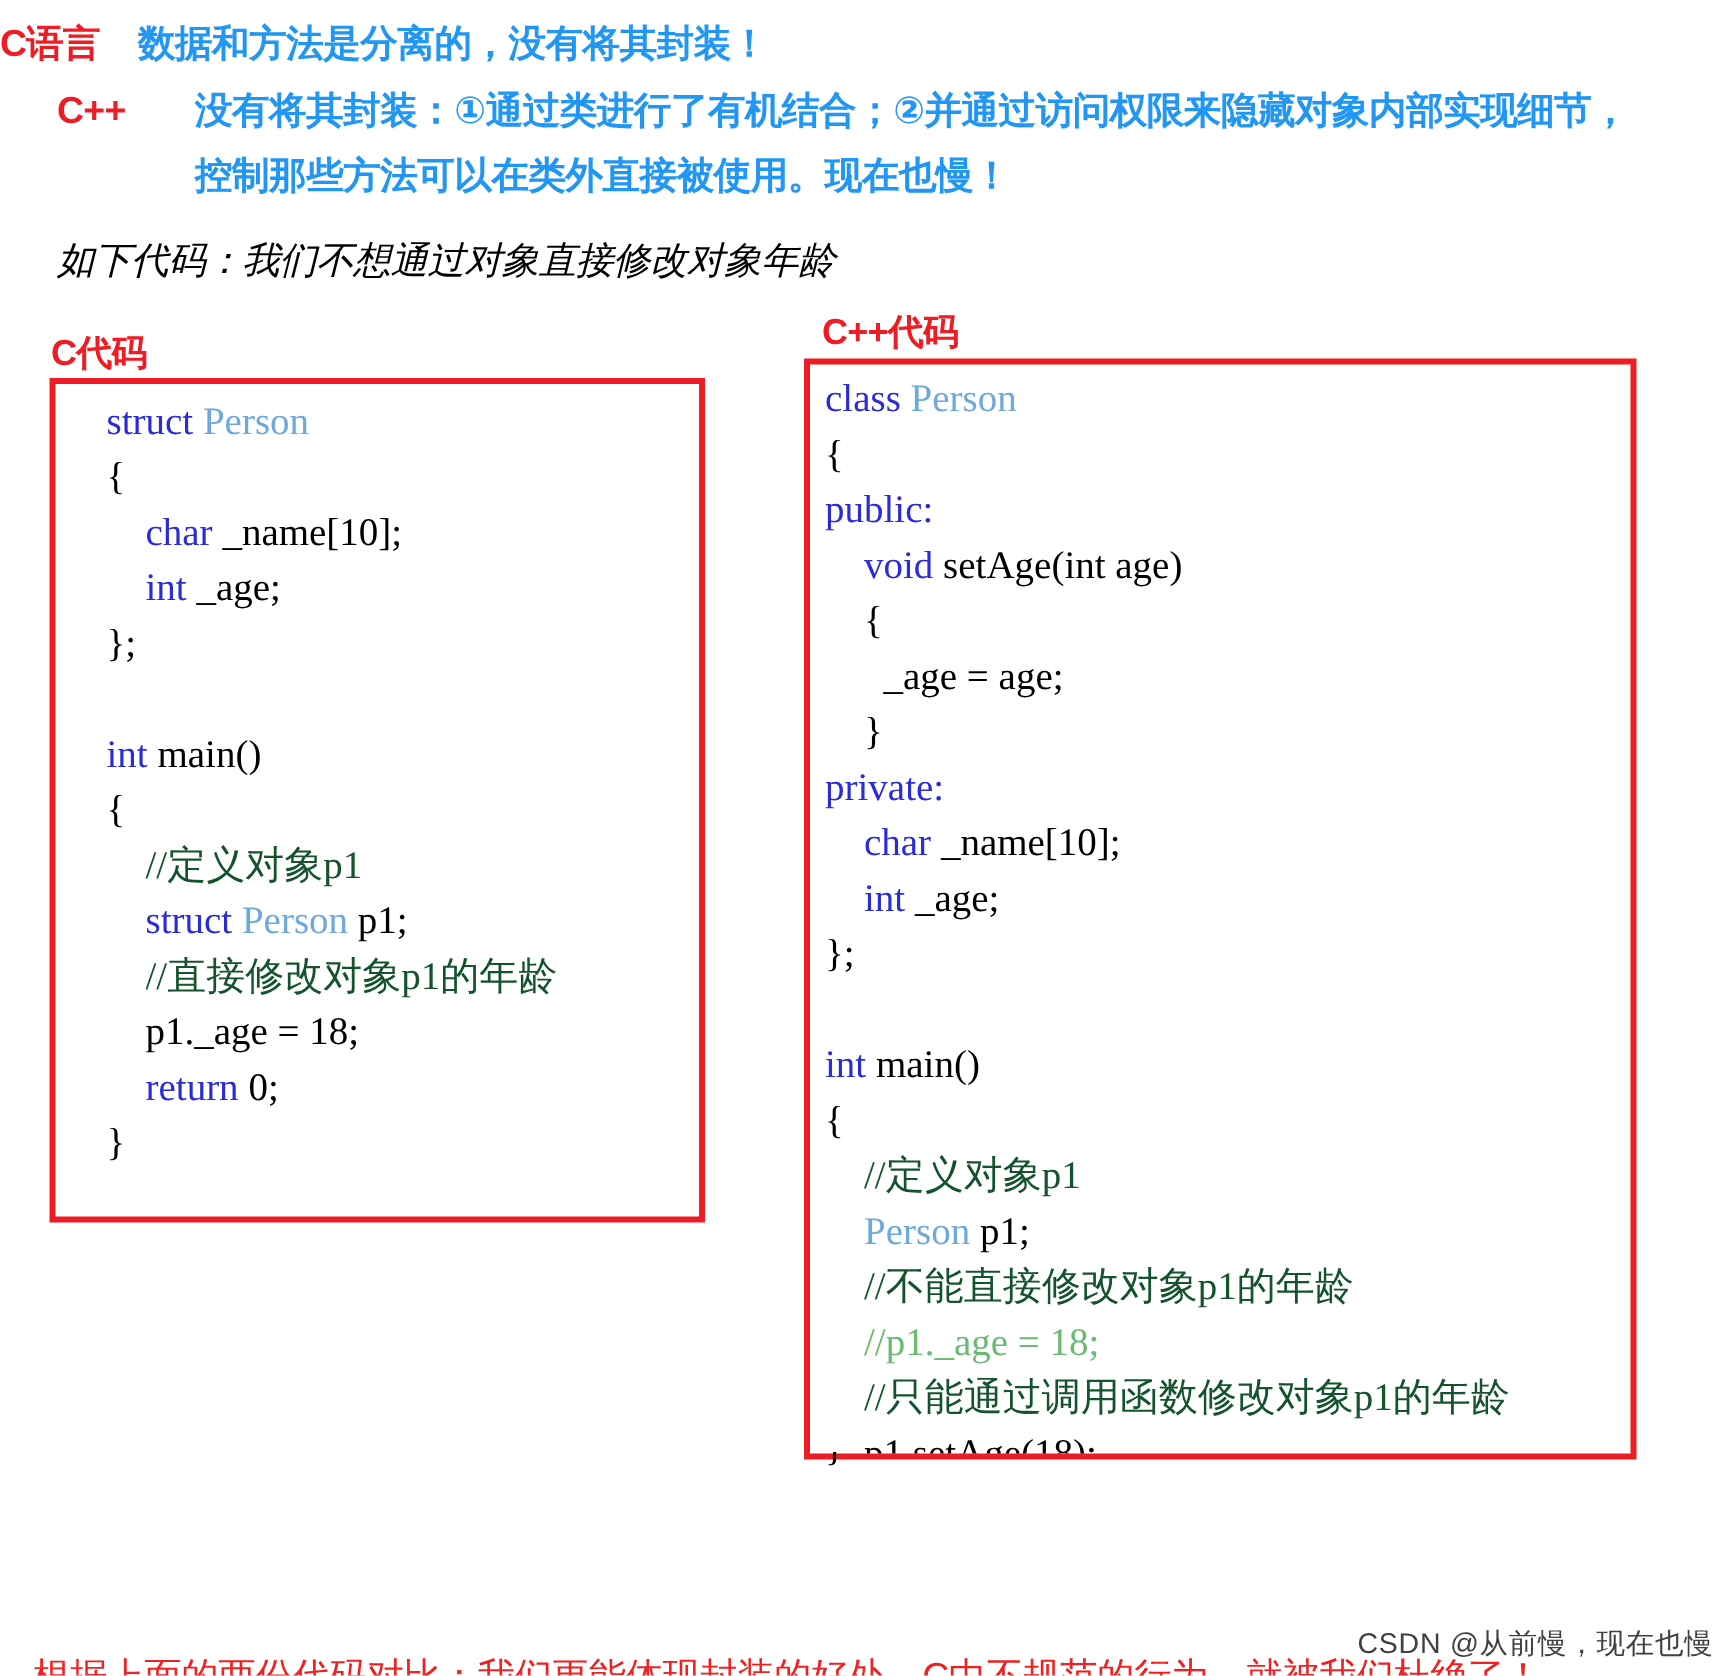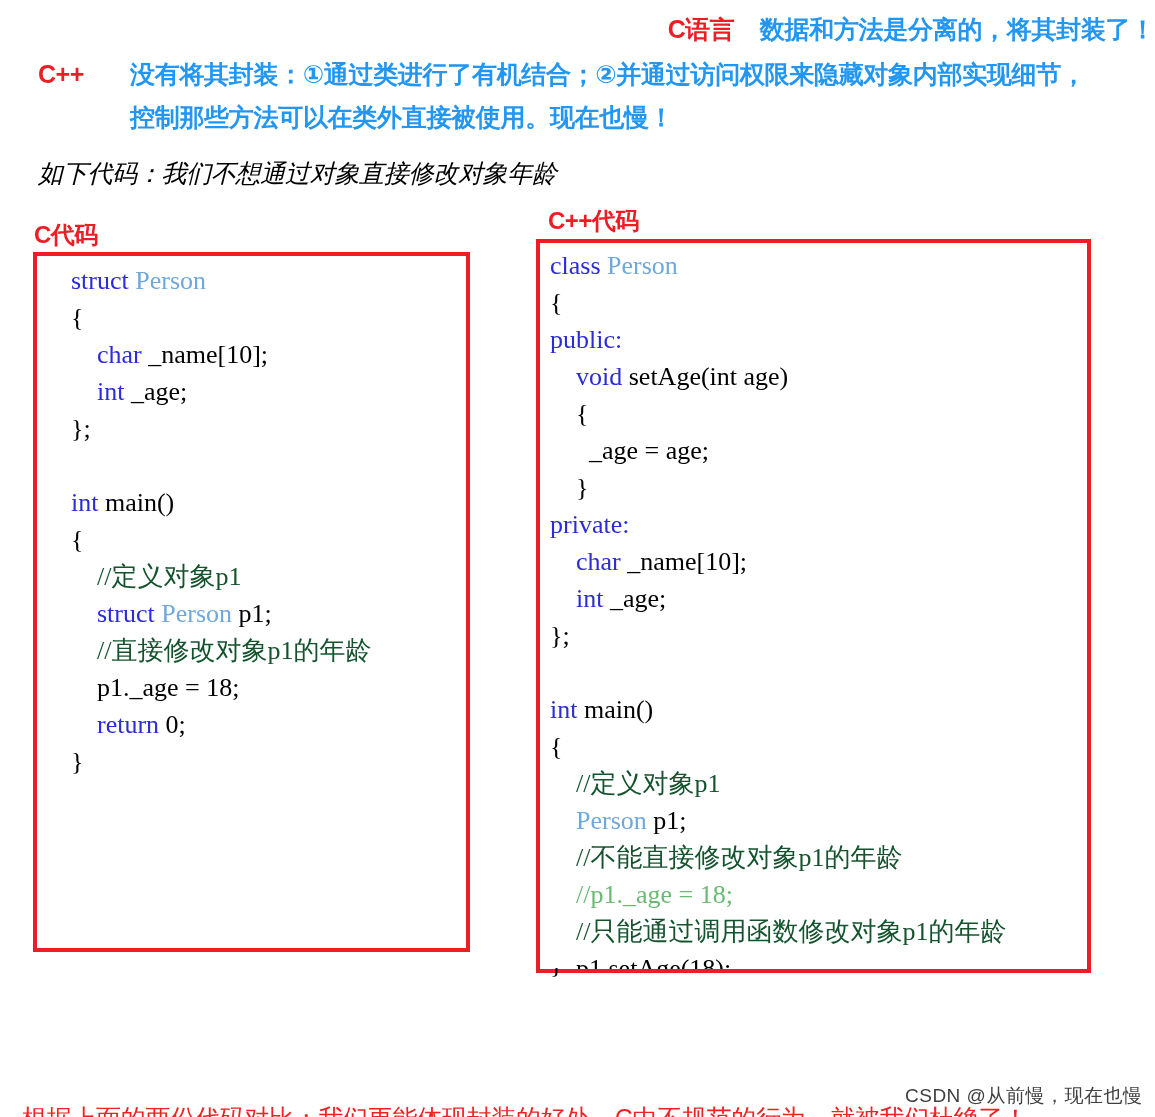--- a/index.html
+++ b/index.html
@@ -23,21 +23,21 @@
     top: 0;
     width: 1155px;
   }
   .intro-row {
     display: flex;
     align-items: flex-start;
     font-size: 25px;
     line-height: 43px;
     white-space: pre;
   }
-  .row-c      { padding-left: 38px; margin-top: 8px; justify-content: flex-end; }
+  .row-c      { margin-top: 8px; }
   .row-cpp    { padding-left: 38px; margin-top: 2px; }
   .row-cpp2   { padding-left: 130px; margin-top: 0px; }
 
   .tag-red {
     color: #ee1c25;
     font-weight: 700;
     font-size: 25px;
     letter-spacing: -0.5px;
   }
   .tag-c      { width: 92px; display:inline-block; }
@@ -76,21 +76,21 @@
     position: absolute;
     border: 4px solid #ee1c25;
     background: #ffffff;
     box-sizing: border-box;
     overflow: hidden;
   }
   #box-c {
     left: 33px;
     top: 252px;
     width: 437px;
-    height: 700px;
+    height: 563px;
   }
   #box-cpp {
     left: 536px;
     top: 239px;
     width: 555px;
     height: 734px;
   }
 
   .code {
     font-family: "Liberation Serif", "DejaVu Serif", serif;
@@ -145,21 +145,21 @@
     letter-spacing: 0.5px;
   }
 </style>
 </head>
 <body>
 
 <div class="intro">
 
   <div class="intro-row row-c">
     <span class="tag-red tag-c">C语言</span>
-    <span class="blue-text">数据和方法是分离的，将其封装了！</span>
+    <span class="blue-text">数据和方法是分离的，没有将其封装！</span>
   </div>
 
   <div class="intro-row row-cpp">
     <span class="tag-red tag-cpp">C++</span>
     <span class="blue-text">没有将其封装：①通过类进行了有机结合；②并通过访问权限来隐藏对象内部实现细节，</span>
   </div>
 
   <div class="intro-row row-cpp2">
     <span class="blue-text">控制那些方法可以在类外直接被使用。现在也慢！</span>
   </div>

